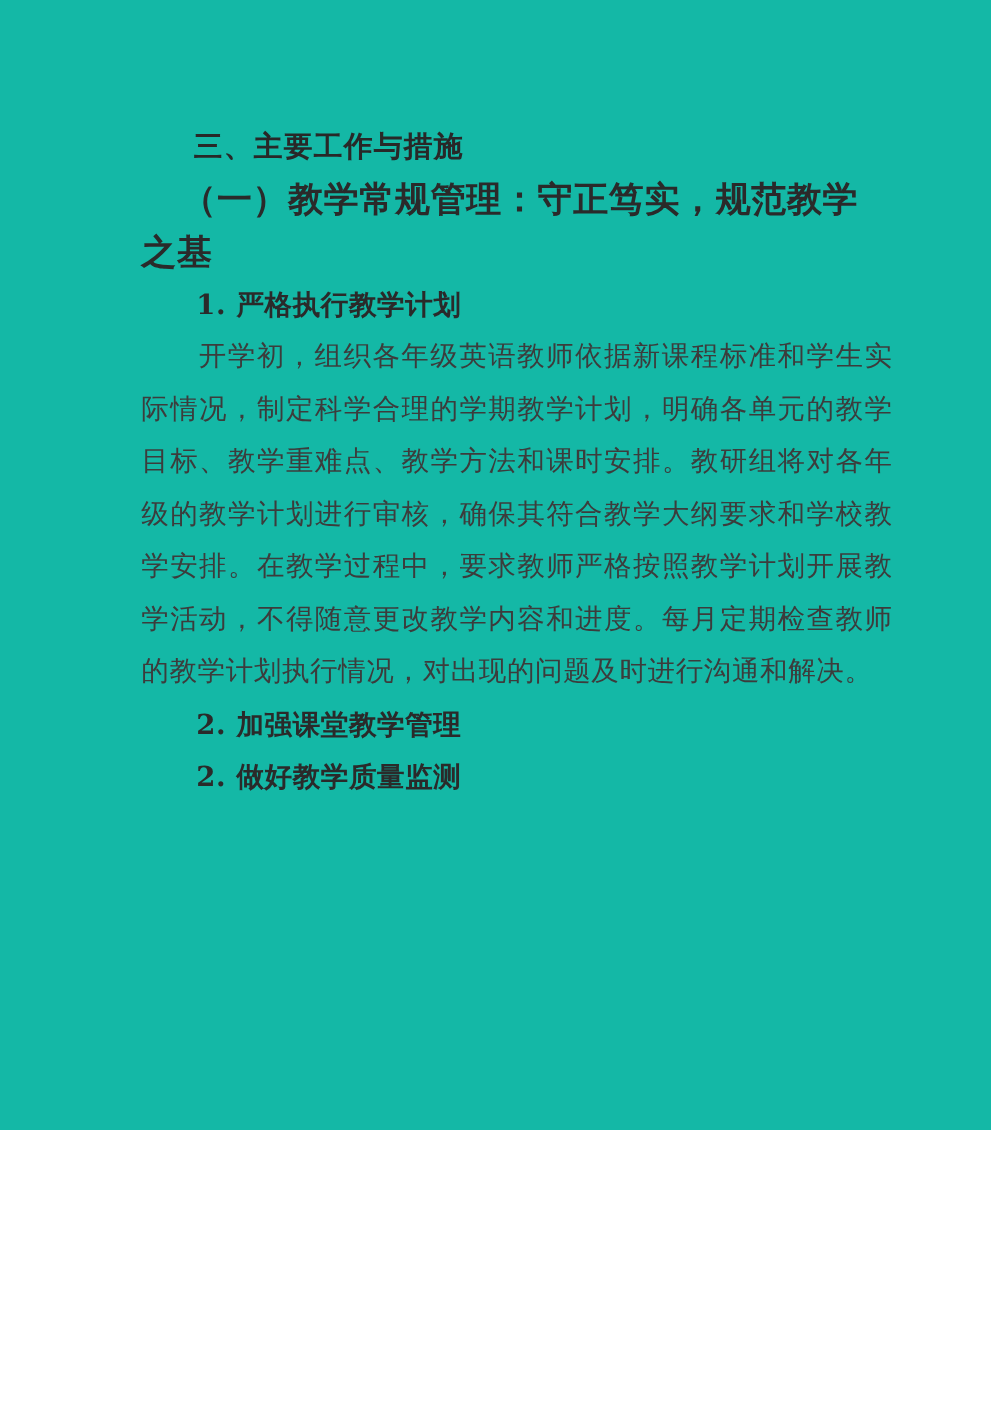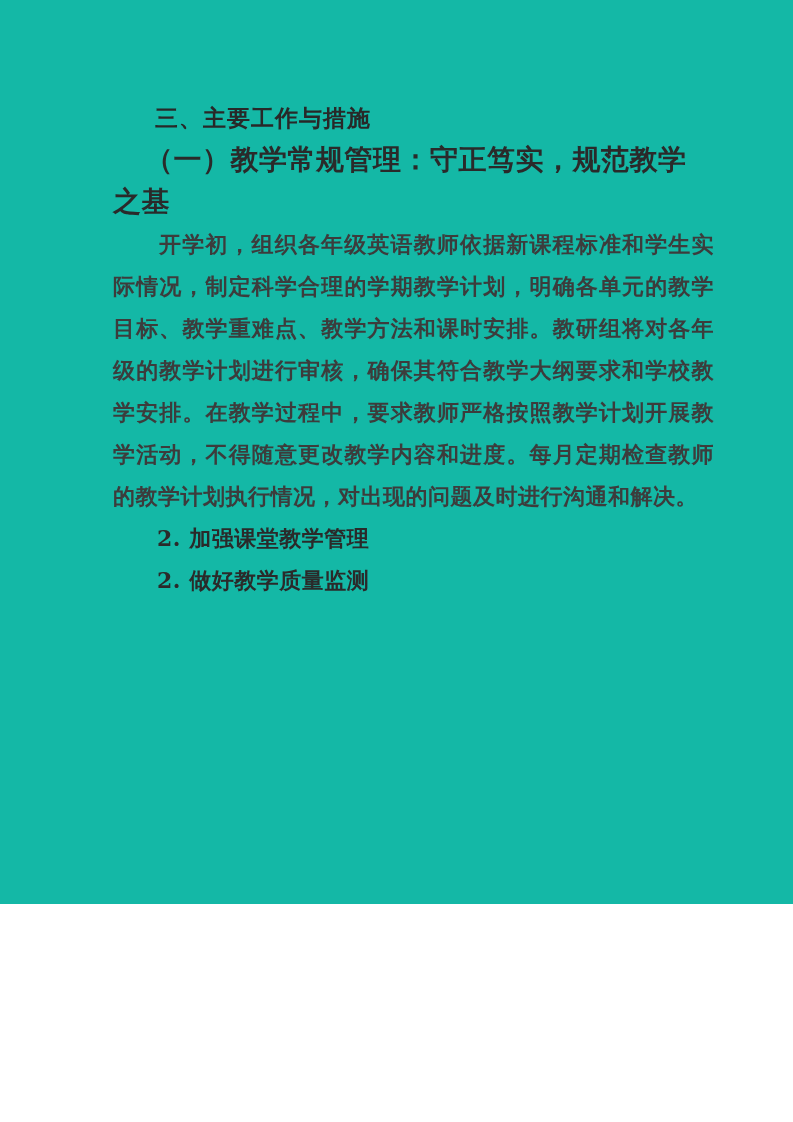--- a/index.html
+++ b/index.html
@@ -21,21 +21,20 @@
     top: 97px;
     width: 601px;
   }
   .blk {
     margin: 0;
     font-size: 22px;
     line-height: 42px;
     color: #3c3c3c;
     font-family: "DejaVu Serif", "Liberation Serif", serif;
     letter-spacing: 0.5px;
-    font-weight: bold;
   }
   .h1 {
     font-family: "DejaVu Sans", "Liberation Sans", sans-serif;
     font-weight: 700;
     color: #282828;
     text-indent: 42px;
     letter-spacing: 1px;
     font-size: 23px;
   }
   .h2 {
@@ -69,18 +68,19 @@
   }
 </style>
 </head>
 <body>
 
 <div class="page">
   <div class="content">
 
   <div class="blk h1">三、主要工作与措施</div>
       <div class="blk h2">（一）教学常规管理：守正笃实，规范教学之基</div>
+      <div class="blk h3">1. 严格执行教学计划</div>
       <div class="blk p">开学初，组织各年级英语教师依据新课程标准和学生实际情况，制定科学合理的学期教学计划，明确各单元的教学目标、教学重难点、教学方法和课时安排。教研组将对各年级的教学计划进行审核，确保其符合教学大纲要求和学校教学安排。在教学过程中，要求教师严格按照教学计划开展教学活动，不得随意更改教学内容和进度。每月定期检查教师的教学计划执行情况，对出现的问题及时进行沟通和解决。</div>
       <div class="blk h3">2. 加强课堂教学管理</div>
       <div class="blk h3">2. 做好教学质量监测</div>
     </div>
   <div class="footer">第 2 页 共 7 页</div>
 </div>
 
 </body></html>

